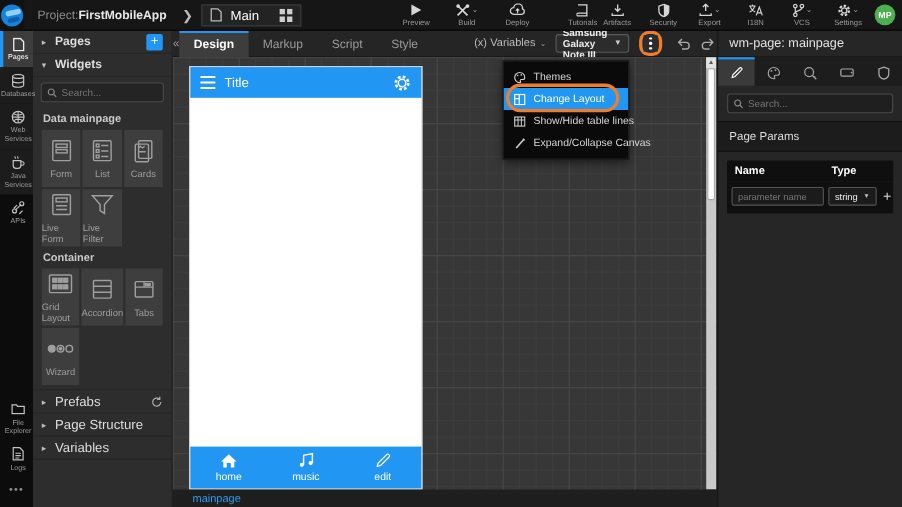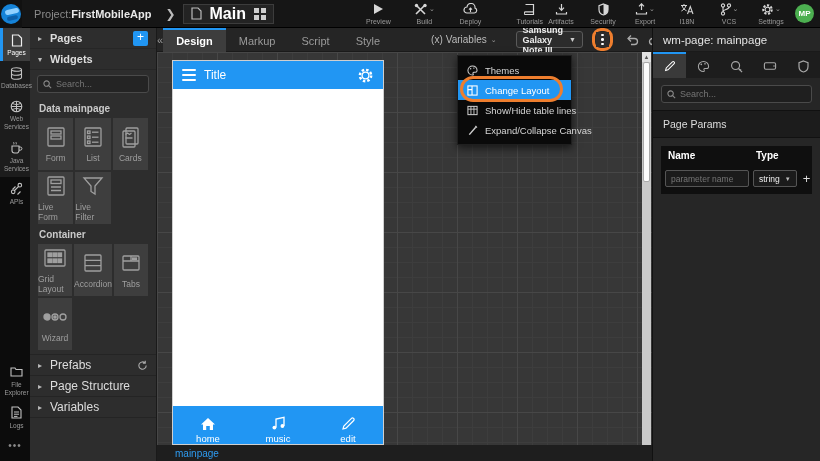--- a/index.html
+++ b/index.html
@@ -12,21 +12,21 @@
     display:flex; align-items:center; z-index:40; border-bottom:1px solid #000;}
   .logo { width:30px; height:28px; display:flex; align-items:center; justify-content:center; background:#111; }
   .logo-circle { width:20px; height:20px; border-radius:50%; background:#1583d8; position:relative; overflow:hidden;}
   .logo-circle::after{content:""; position:absolute; left:4px; top:5px; width:14px; height:5px; border-radius:3px; background:#8fd0ff; transform:rotate(-12deg);}
   .logo-circle::before{content:""; position:absolute; left:6px; top:12px; width:11px; height:4px; border-radius:2px; background:#0b5ea8; transform:rotate(-12deg);}
   .project { margin-left:12px; font-size:11px; color:#8a8a8a; }
   .project b { color:#e8e8e8; font-weight:bold; }
   .tb-chevron { color:#bbb; font-size:12px; margin:0 8px 0 14px; }
   .page-selector { display:flex; align-items:center; gap:7px; background:#232323; border:1px solid #3c3c3c;
     height:20px; padding:0 7px; width:118px; }
-  .page-selector .pg-label { font-size:16px; color:#fff; font-weight:bold; flex:1; }
+  .page-selector .pg-label { font-size:12px; color:#fff; font-weight:normal; flex:1; }
   .tb-actions { display:flex; align-items:flex-start; margin-left:86px; gap:10px; }
   .tb-action { display:flex; flex-direction:column; align-items:center; width:36px; cursor:pointer; }
   .tb-action .ic { height:14px; display:flex; align-items:center; justify-content:center; color:#cfcfcf; }
   .tb-action .lb { font-size:7px; color:#9a9a9a; margin-top:2px; white-space:nowrap; }
   .caret-mini { font-size:7px; color:#9a9a9a; margin-left:1px; }
   .tb-tutorials { margin-left:28px; }
   .tb-right { margin-left:auto; display:flex; align-items:flex-start; gap:6px; padding-right:6px; }
   .avatar { width:19px; height:19px; border-radius:50%; background:#4caf50; color:#fff; font-size:8px;
     font-weight:bold; display:flex; align-items:center; justify-content:center; margin-top:2px; }
 
@@ -69,21 +69,21 @@
 
   
   .main { position:absolute; left:157px; top:28px; width:495px; height:433px; background:#373737; z-index:10; }
   .canvas-toolbar { position:absolute; left:0; top:0; width:495px; height:24px; background:#252525;
     display:flex; align-items:center; border-bottom:1px solid #1a1a1a; }
   .ct-chevron { width:16px; text-align:center; color:#9a9a9a; font-size:11px; cursor:pointer; }
   .ct-tab { height:24px; display:flex; align-items:center; padding:9px 13px; font-size:11px; color:#9a9a9a;
     cursor:pointer; border-top:2px solid transparent; }
   .ct-tab.active { background:#3d3d3d; color:#fff; font-weight:bold; border-top:2px solid #2196f3; }
   .ct-vars { display:flex; align-items:center; gap:3px; margin-left:38px; color:#bbb; font-size:10px; cursor:pointer;}
-  .ct-device { margin-left:19px; height:17px; border:1px solid #5a5a5a; border-radius:3px; background:#2c2c2c;
+  .ct-device { margin-left:8px; height:17px; border:1px solid #5a5a5a; border-radius:3px; background:#2c2c2c;
     display:flex; align-items:center; gap:6px; padding:0 6px; font-size:9px; color:#eee; font-weight:bold; cursor:pointer;}
   .ct-kebab-wrap { margin-left:9px; border:3px solid #ee7e2e; border-radius:9px; padding:1px; }
   .ct-kebab { width:13px; height:15px; background:#2c2c2c; display:flex; flex-direction:column; align-items:center;
     justify-content:center; gap:2px; cursor:pointer; }
   .ct-kebab i { width:2.5px; height:2.5px; border-radius:50%; background:#fff; }
   .ct-icons { display:flex; align-items:center; gap:9px; margin-left:12px; color:#aaa; }
   .ct-icons .ci { cursor:pointer; display:flex; align-items:center; }
   .canvas { position:absolute; left:0; top:24px; width:495px; height:453px; background-color:#373737;
     background-image:
       linear-gradient(#474747 1px, transparent 1px),
@@ -103,21 +103,21 @@
 
   
   .phone { position:absolute; left:15px; top:8px; width:212px; height:385px; background:#fff;
     border:1px solid #cfcfcf; display:flex; flex-direction:column; }
   .phone-header { height:28px; background:#2196f3; display:flex; align-items:center; padding:0 9px; gap:8px; }
   .hamburger { display:flex; flex-direction:column; gap:2.5px; cursor:pointer; }
   .hamburger i { display:block; width:14px; height:2.5px; background:#fff; border-radius:1px; }
   .phone-title { color:#fff; font-size:12px; flex:1; }
   .phone-body { flex:1; background:#fff; }
   .phone-nav { height:38px; background:#2196f3; display:flex; }
-  .pnav-item { flex:1; display:flex; flex-direction:column; align-items:center; justify-content:flex-end; gap:2px; cursor:pointer;}
+  .pnav-item { flex:1; display:flex; flex-direction:column; align-items:center; justify-content:center; gap:2px; cursor:pointer;}
   .pnav-item .nlb { color:#fff; font-size:9.5px; }
 
   
   .menu { position:absolute; left:300px; top:27px; width:115px; background:#0a0a0a; border:1px solid #1f1f1f;
     padding:4px 0; z-index:50; box-shadow:0 3px 8px rgba(0,0,0,.6); }
   .menu-item { height:20px; display:flex; align-items:center; gap:7px; padding:0 9px; color:#d6d6d6;
     font-size:9.5px; cursor:pointer; white-space:nowrap; position:relative; }
   .menu-item svg { flex:none; }
   .menu-item.active { background:#2196f3; color:#fff; }
   .menu-ellipse { position:absolute; left:2px; top:-4px; width:103px; height:26px; border:3px solid #ee7e2e;

